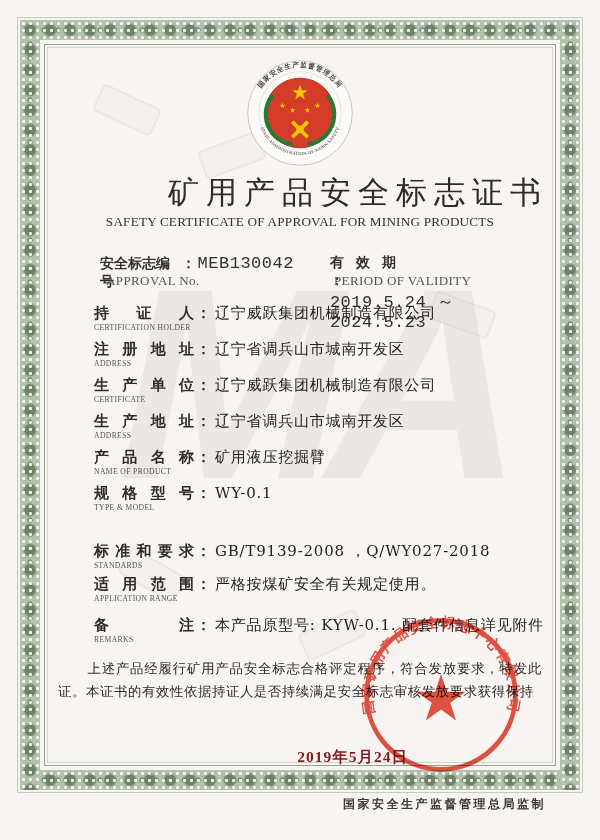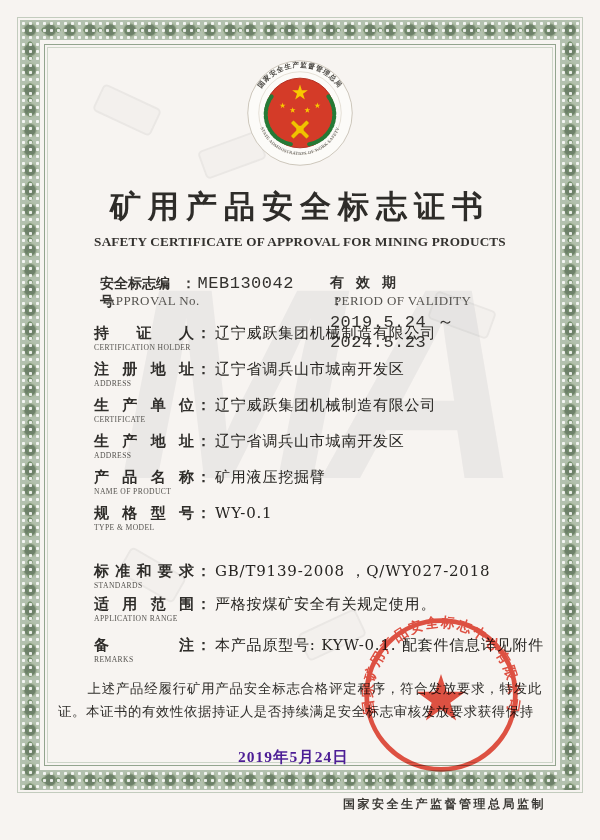--- a/index.html
+++ b/index.html
@@ -38,26 +38,26 @@
   }
   .wm-badge {
     position:absolute; z-index:0; width:64px; height:30px; border-radius:5px;
     border:2px solid rgba(140,140,148,0.09); background:rgba(150,150,158,0.04);
   }
 
   .content { position:absolute; inset:52px 52px 80px 52px; z-index:2; }
 
   .emblem-wrap { text-align:center; margin-top:6px; }
   .title {
-    text-align:center; margin-top:14px;
-    font-size:31px; font-weight:bold; letter-spacing:7px; color:#2e2c29;
+    text-align:right; 
+    font-size:31px; font-weight:normal; letter-spacing:7px; color:#2e2c29;
   }
   .subtitle {
-    text-align:center; margin-top:6px;
-    font-size:13.2px; font-weight:bold; letter-spacing:0.2px; color:#34322f;
+    text-align:center; 
+    font-size:13.2px; font-weight:normal; letter-spacing:0.2px; color:#34322f;
   }
 
   .hdr-row { display:flex; margin-top:24px; margin-left:48px; }
   .hdr-group { position:relative; display:flex; align-items:baseline; height:34px; }
   .hdr-group.right { margin-left:34px;flex-direction:column; }
   .hdr-cn { font-size:14px; font-weight:bold; }
   .hdr-cn.wide { display:inline-block; width:66px; text-align:justify; text-align-last:justify; }
   .hdr-en { position:absolute; left:6px; top:19px; font-size:13px; letter-spacing:0.4px;
             color:#55534f; white-space:nowrap; font-family:"Liberation Serif",serif; }
   .hdr-val { font-size:17px; margin-left:2px; letter-spacing:0.5px; font-family:Liberation Mono, monospace; }
@@ -77,22 +77,22 @@
 
   .closing {
     margin:16px 6px 0 6px; font-size:13.4px; line-height:1.75;
     text-indent:2.2em; letter-spacing:0.6px; color:#2e2c29; text-align:justify;
   }
 
   .issuer { position:absolute; left:228px; top:700px; width:154px; text-align:center; z-index:3; }
   .issuer-cn { font-size:17px; font-weight:bold; letter-spacing:3px; color:#2e2c29; }
   .issuer-en { font-size:9.5px; letter-spacing:1.6px; color:#3a3834; margin-top:2px; }
 
-  .issue-date { position:absolute; left:238px; top:747px; width:170px; text-align:left;
-                font-size:15.5px; font-weight:bold; letter-spacing:1px; color:#4c1d95; z-index:3; }
+  .issue-date { position:absolute; left:238px; top:747px; width:170px; text-align:right;
+                font-size:15.5px; font-weight:bold; letter-spacing:1px; color:#7f1d1d; z-index:3; }
 
   .seal { position:absolute; left:360px; top:614px; width:162px; height:162px;
           z-index:4; opacity:0.88; mix-blend-mode:multiply; }
 
   .footer-line { position:absolute; right:54px; top:796px; z-index:2;
                  font-size:12px; letter-spacing:2.5px; color:#3c3a36; font-weight:bold; }
 </style>
 </head>
 <body>
 

